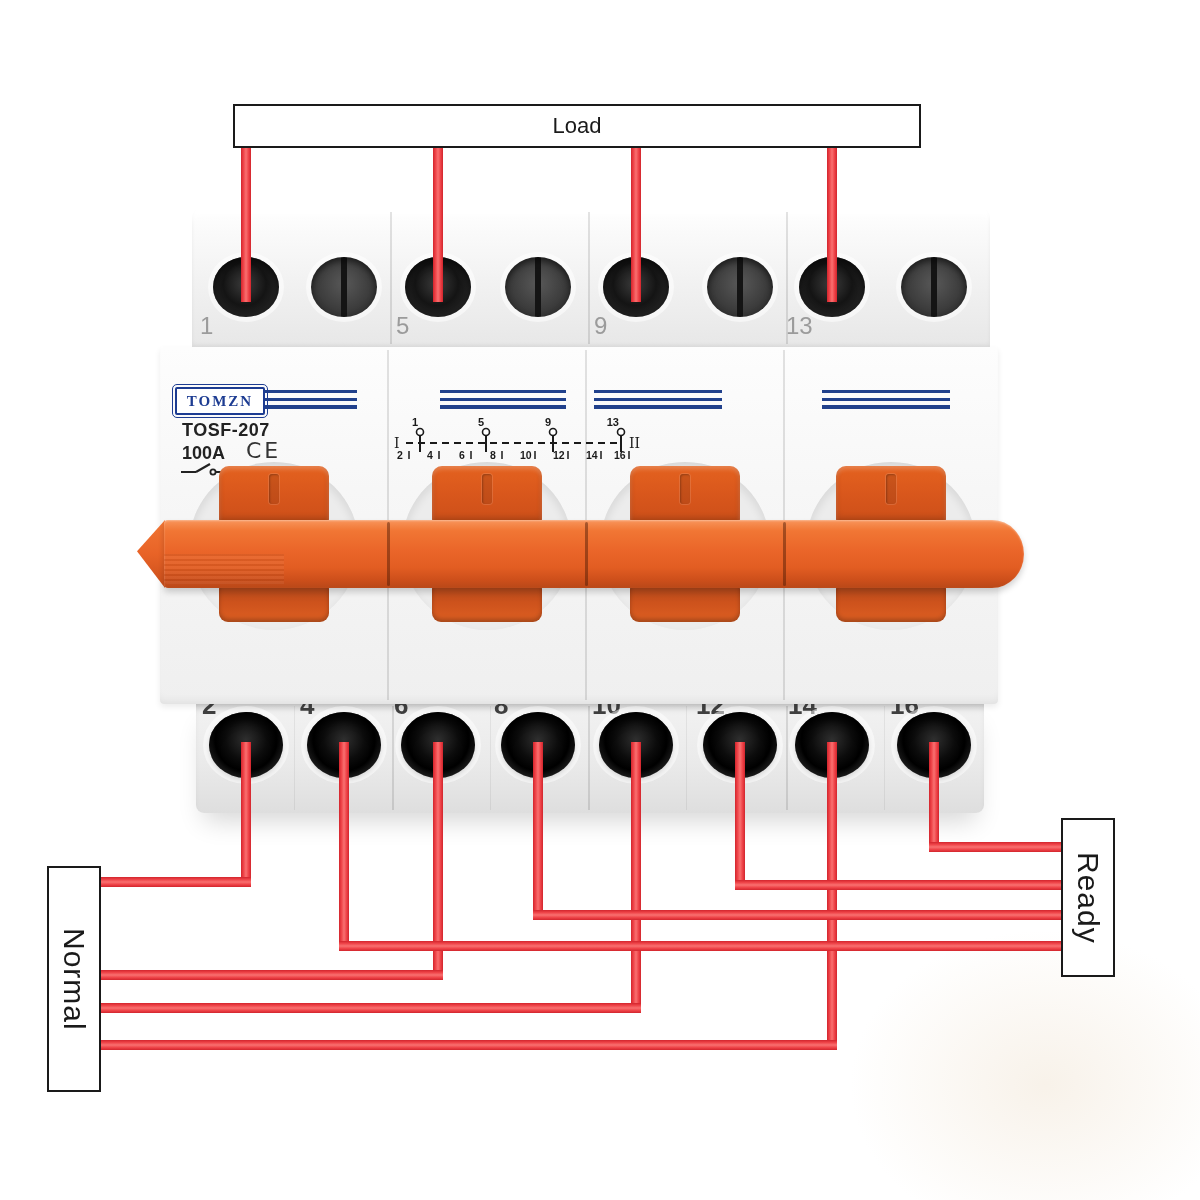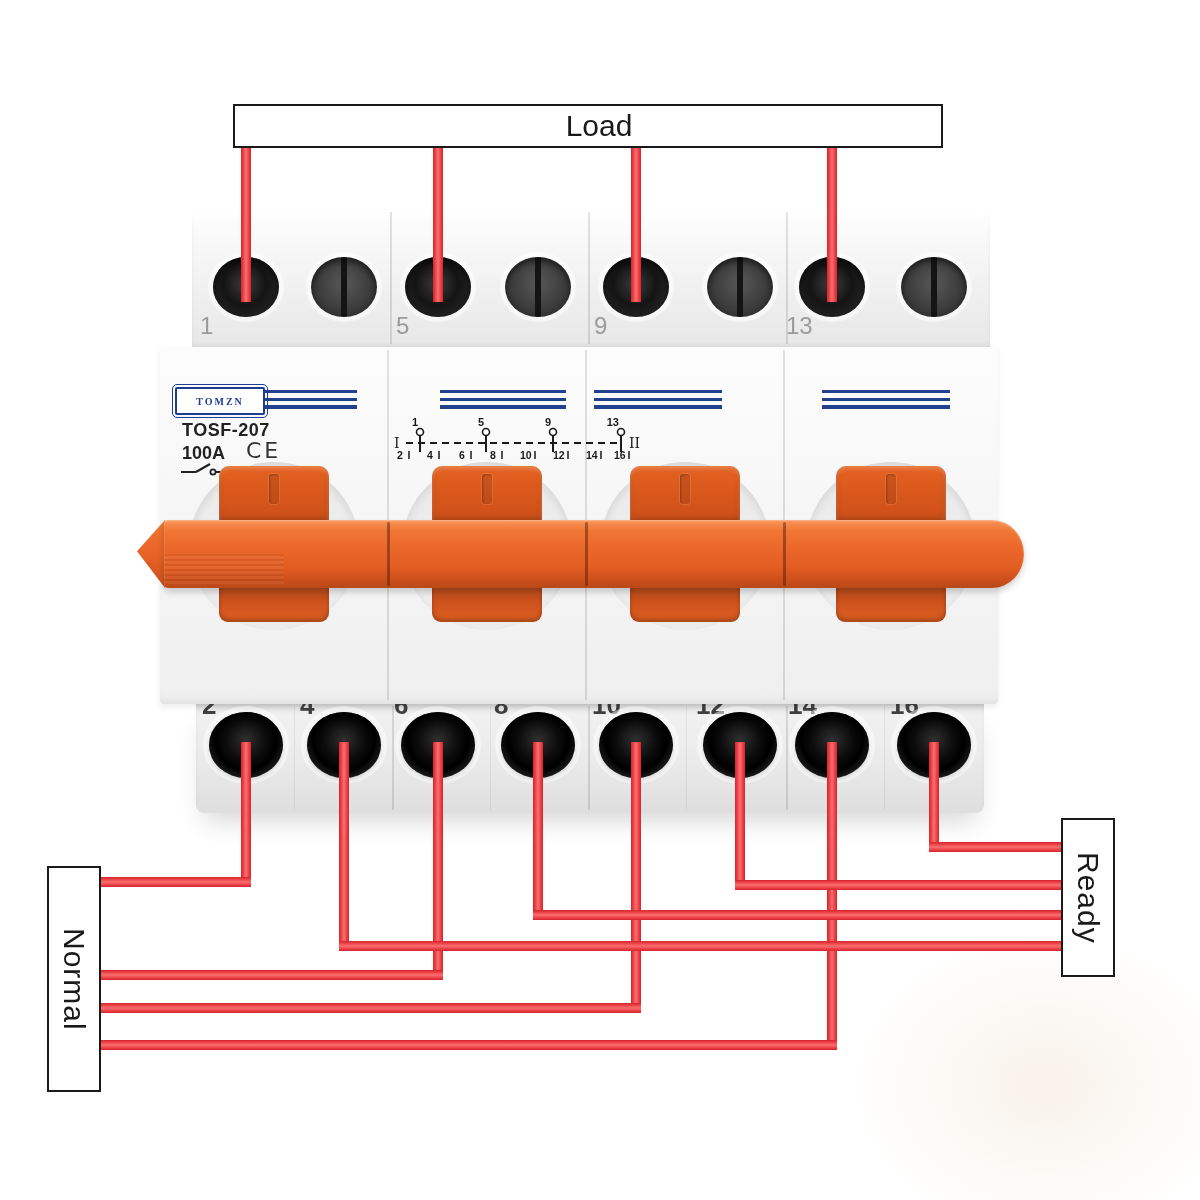--- a/index.html
+++ b/index.html
@@ -2,21 +2,21 @@
 <html><head>
 <meta charset="utf-8">
 <style>
   html,body{margin:0;padding:0;background:#fff;}
   #canvas{position:relative;width:1200px;height:1200px;background:#ffffff;overflow:hidden;
           font-family:"Liberation Sans","DejaVu Sans",sans-serif;}
 
   
   .label-box{position:absolute;background:#fff;border:2px solid #1a1a1a;z-index:30;
              display:flex;align-items:center;justify-content:center;color:#1a1a1a;}
-  .label-box.h{font-size:30px;padding-left:22px;}
+  .label-box.h{font-size:22px;}
   .label-box.v{writing-mode:vertical-rl;text-orientation:mixed;font-size:30px;letter-spacing:1px;}
 
   
   .wire{position:absolute;z-index:18;}
   .wire.v{width:10px;background:linear-gradient(90deg,#d2252d 0%,#ee4247 24%,#f97070 50%,#ee4247 76%,#d2252d 100%);}
   .wire.h{height:10px;background:linear-gradient(180deg,#d2252d 0%,#ee4247 24%,#f97070 50%,#ee4247 76%,#d2252d 100%);}
 
   
   .top-block{position:absolute;left:192px;top:208px;width:798px;height:140px;z-index:5;
              background:linear-gradient(180deg,#ffffff 0%,#fbfbfb 14%,#f1f1f1 55%,#e7e7e7 100%);
@@ -46,21 +46,21 @@
 
   .num-top{position:absolute;font-size:24px;color:#9b9b9b;z-index:7;}
   .num-bot{position:absolute;font-size:26px;font-weight:bold;color:#3f3f3f;z-index:5;}
 
   
   .stripes{position:absolute;height:19px;z-index:7;
      background:linear-gradient(180deg,#21418c 0 3.5px,rgba(0,0,0,0) 3.5px 7.75px,#21418c 7.75px 11.25px,rgba(0,0,0,0) 11.25px 15.5px,#21418c 15.5px 19px);}
   .logo-box{position:absolute;left:175px;top:387px;width:86px;height:24px;z-index:7;
      border:2px solid #1d3c92;outline:1px solid #1d3c92;outline-offset:2px;border-radius:2px;
      display:flex;align-items:center;justify-content:center;background:#fff;}
-  .logo-text{font-size:10px;font-weight:800;letter-spacing:2px;color:#1d3c92;font-family:"Liberation Serif","DejaVu Serif",serif;}
+  .logo-text{font-size:15px;font-weight:800;letter-spacing:2px;color:#1d3c92;font-family:"Liberation Serif","DejaVu Serif",serif;}
   .model-text{position:absolute;left:182px;top:420px;font-size:18px;font-weight:bold;color:#222;z-index:7;letter-spacing:.5px;}
   .rating-text{position:absolute;left:182px;top:443px;font-size:18px;font-weight:bold;color:#222;z-index:7;}
   .ce-text{position:absolute;left:246px;top:438px;font-size:22px;font-weight:500;color:#333;letter-spacing:3px;z-index:7;font-family:"DejaVu Sans",sans-serif;}
   .sym{position:absolute;z-index:7;}
 
   
   .recess{position:absolute;width:170px;height:168px;top:462px;border-radius:50%;z-index:6;
      background:#ececec;box-shadow:inset 0 5px 10px rgba(0,0,0,.09);}
   .rocker-top{position:absolute;width:110px;height:56px;top:466px;z-index:8;border-radius:10px 10px 3px 3px;
      background:linear-gradient(180deg,#e4621f 0%,#d9571c 50%,#cc4f19 100%);

